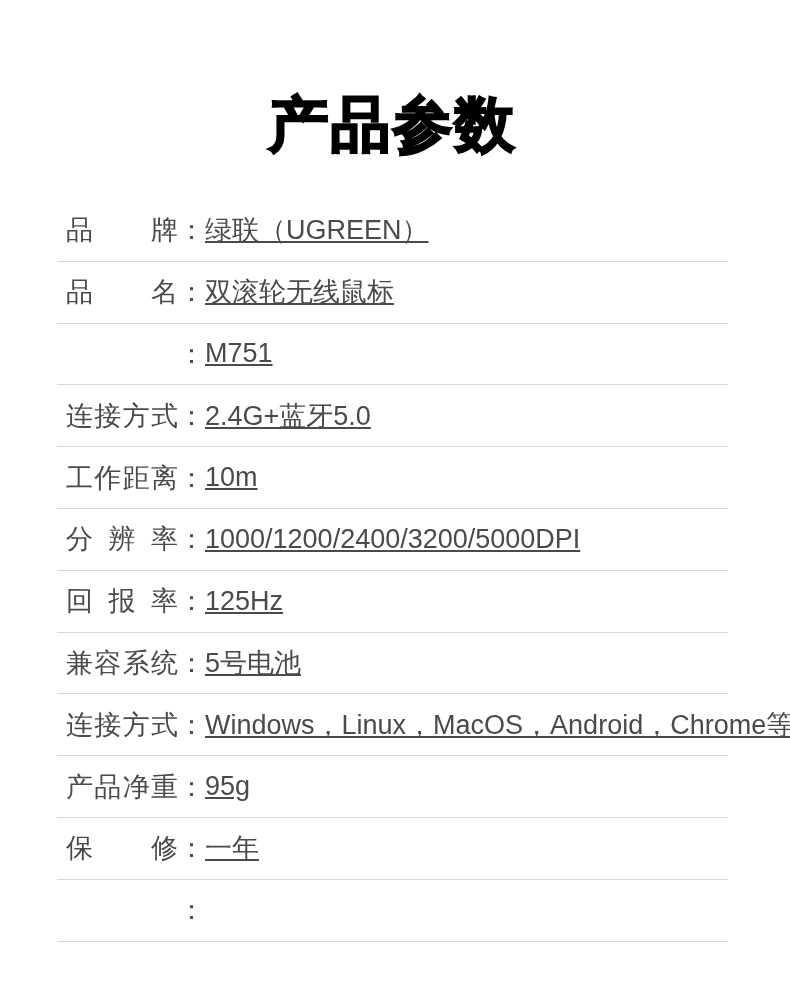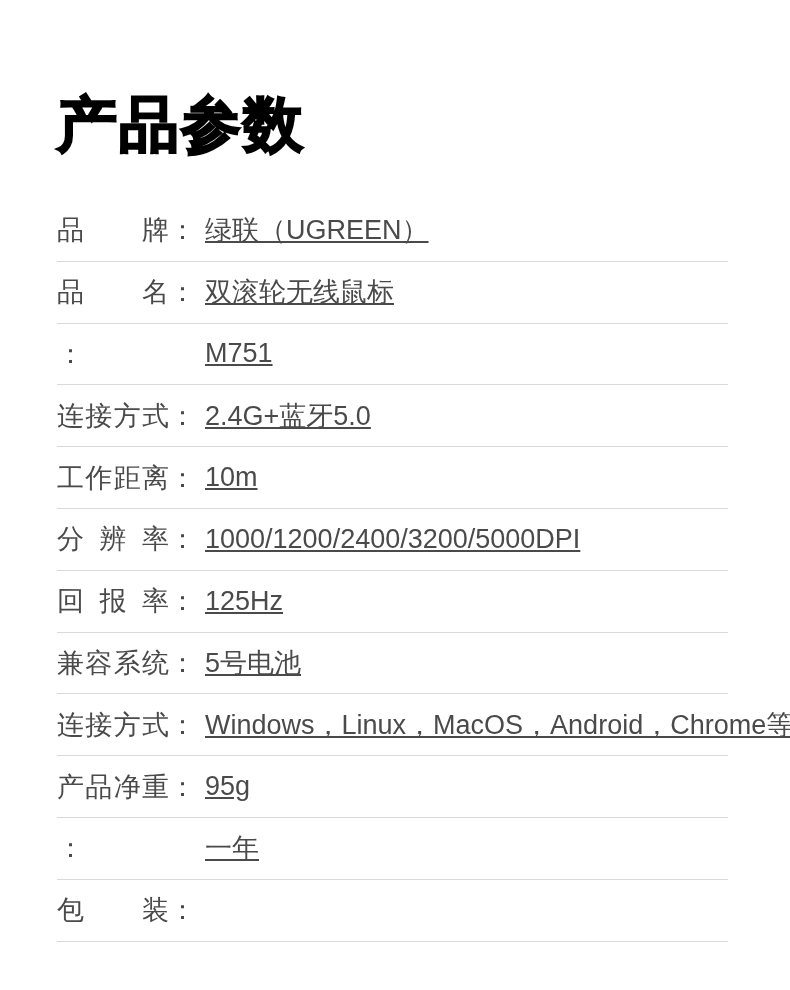--- a/index.html
+++ b/index.html
@@ -25,20 +25,21 @@
     margin: 0;
     padding: 0;
     margin-top: 92px;
     font-size: 60px;
     line-height: 1.1;
     font-weight: 900;
     color: #000000;
     letter-spacing: 2px;
     -webkit-text-stroke: 2px #000000;
     white-space: nowrap;
+    text-align: center;
   }
   .spec-table {
     position: absolute;
     left: 0;
     top: 200px;
     width: 671px;
   }
   .spec-row {
     display: flex;
     align-items: center;
@@ -46,20 +47,21 @@
     border-bottom: 1px solid #d9d9d9;
     font-size: 27px;
     color: #4a4a4a;
     white-space: nowrap;
   }
   .spec-label {
     flex: none;
     width: 148px;
     display: flex;
     align-items: center;
+    justify-content: flex-end;
   }
   .label-text {
     display: inline-block;
     width: 112px;
     text-align: justify;
     text-align-last: justify;
   }
   .label-colon {
     display: inline-block;
   }
@@ -140,24 +142,24 @@
       </div>
       <div class="spec-row">
         <div class="spec-label">
           <span class="label-text">产品净重</span>
           <span class="label-colon">：</span>
         </div>
         <div class="spec-value">95g</div>
       </div>
       <div class="spec-row">
         <div class="spec-label">
+          <span class="label-text">保修</span>
           <span class="label-colon">：</span>
         </div>
         <div class="spec-value">一年</div>
       </div>
       <div class="spec-row">
         <div class="spec-label">
-          <span class="label-text">包装</span>
           <span class="label-colon">：</span>
         </div>
       </div>
     </div>
 </div>
 
 </body></html>

